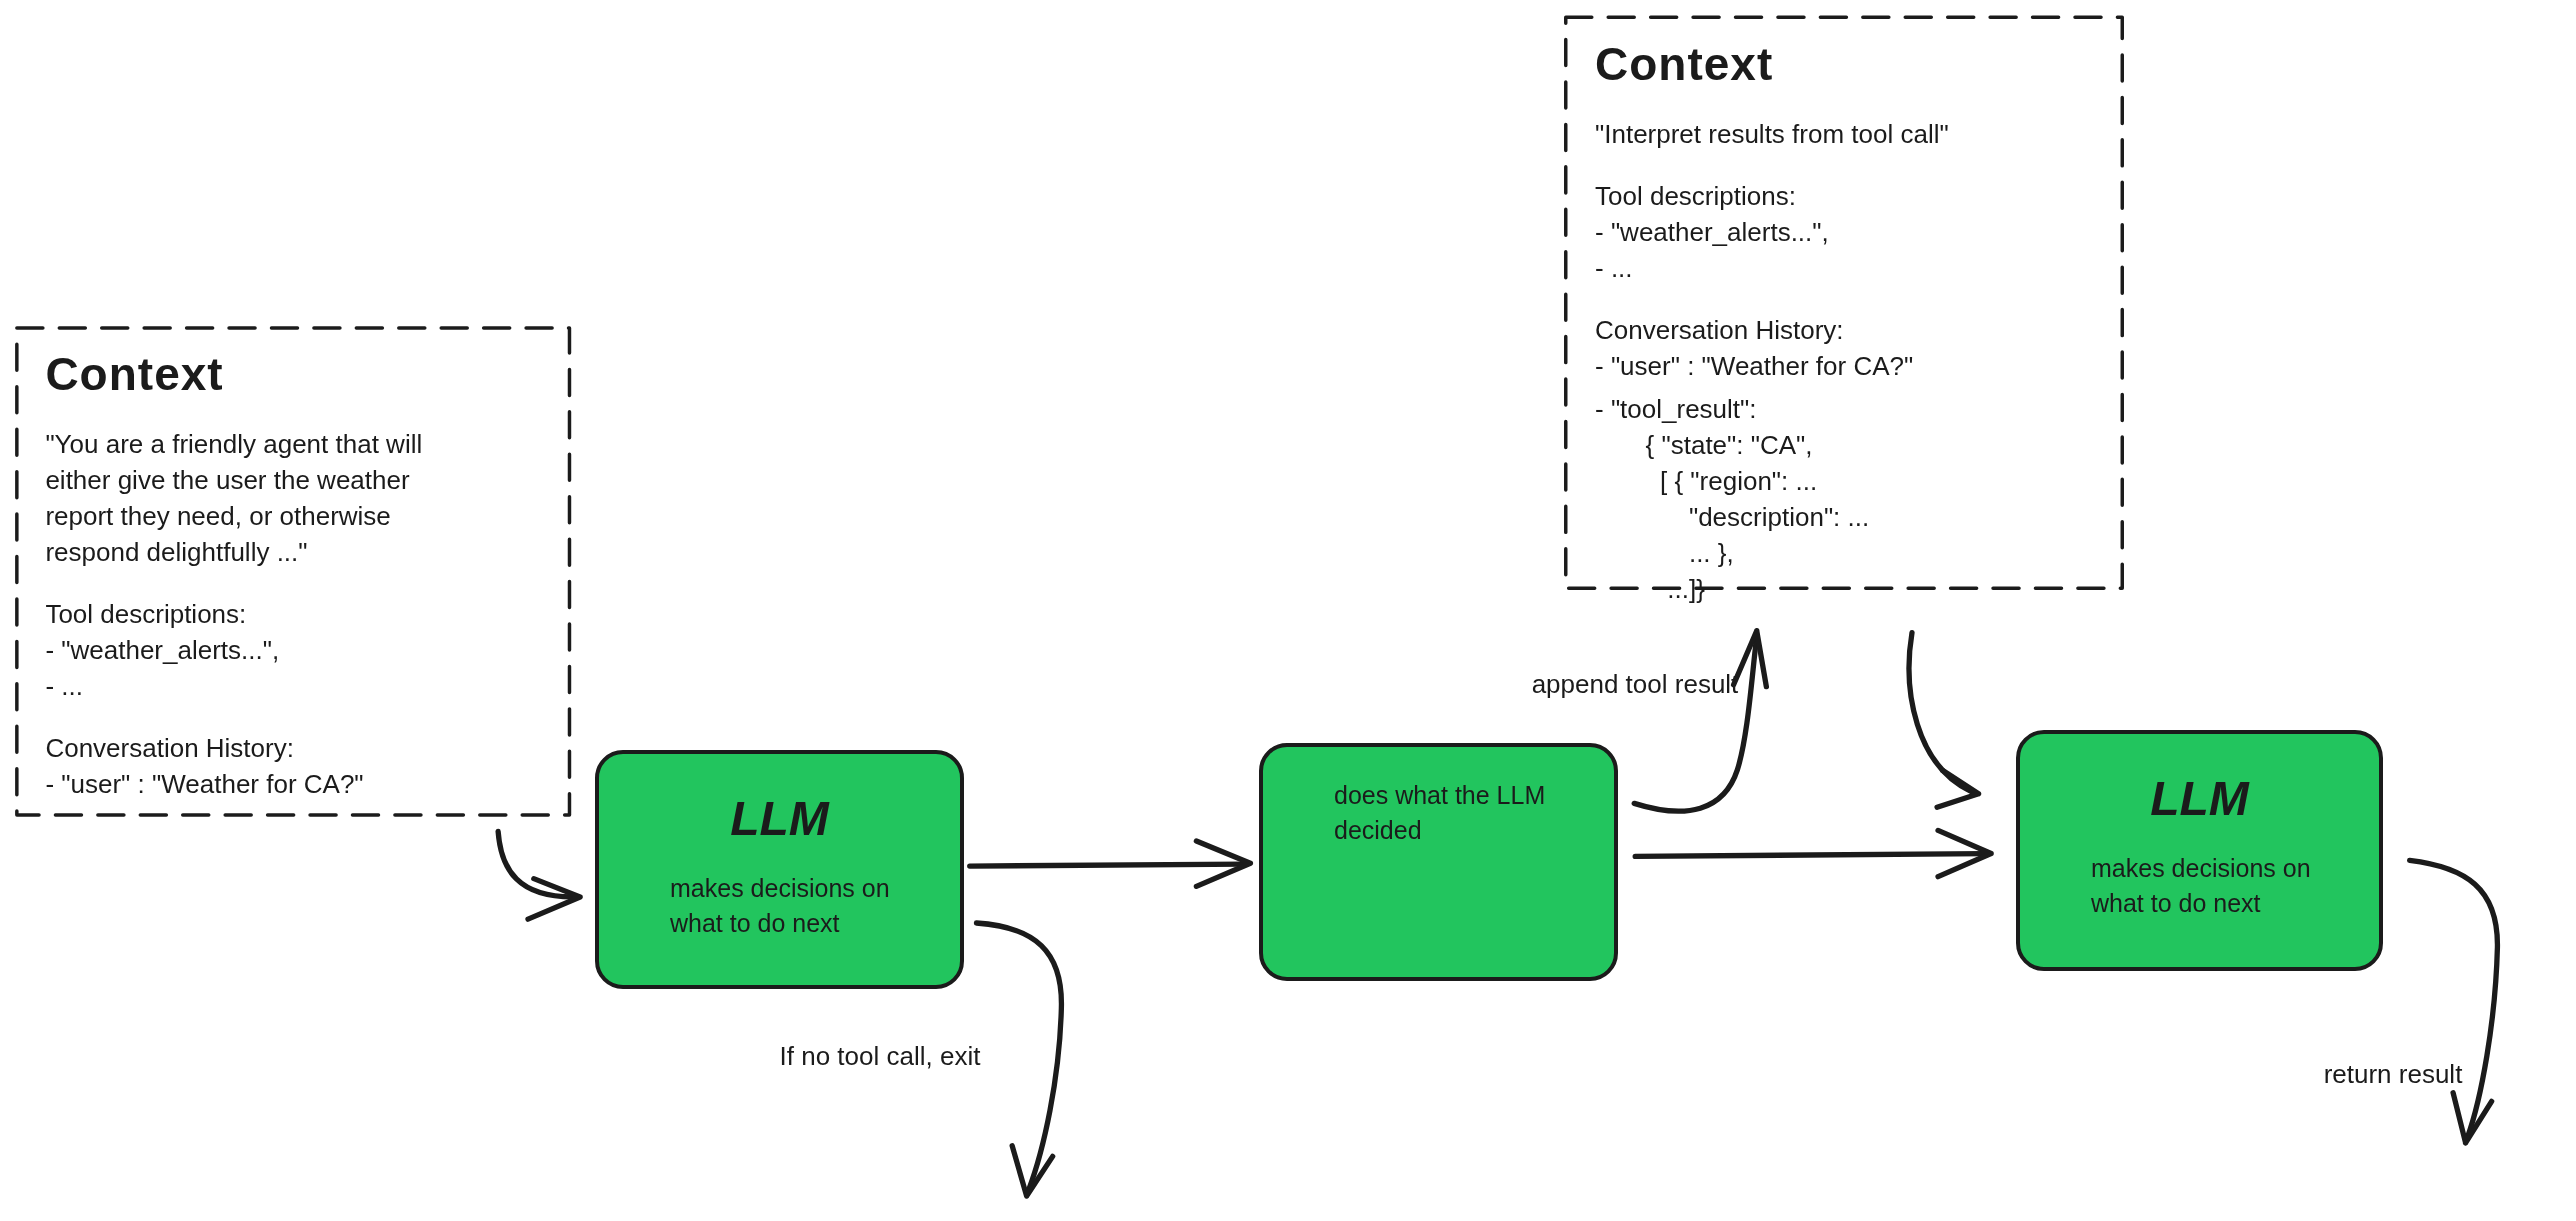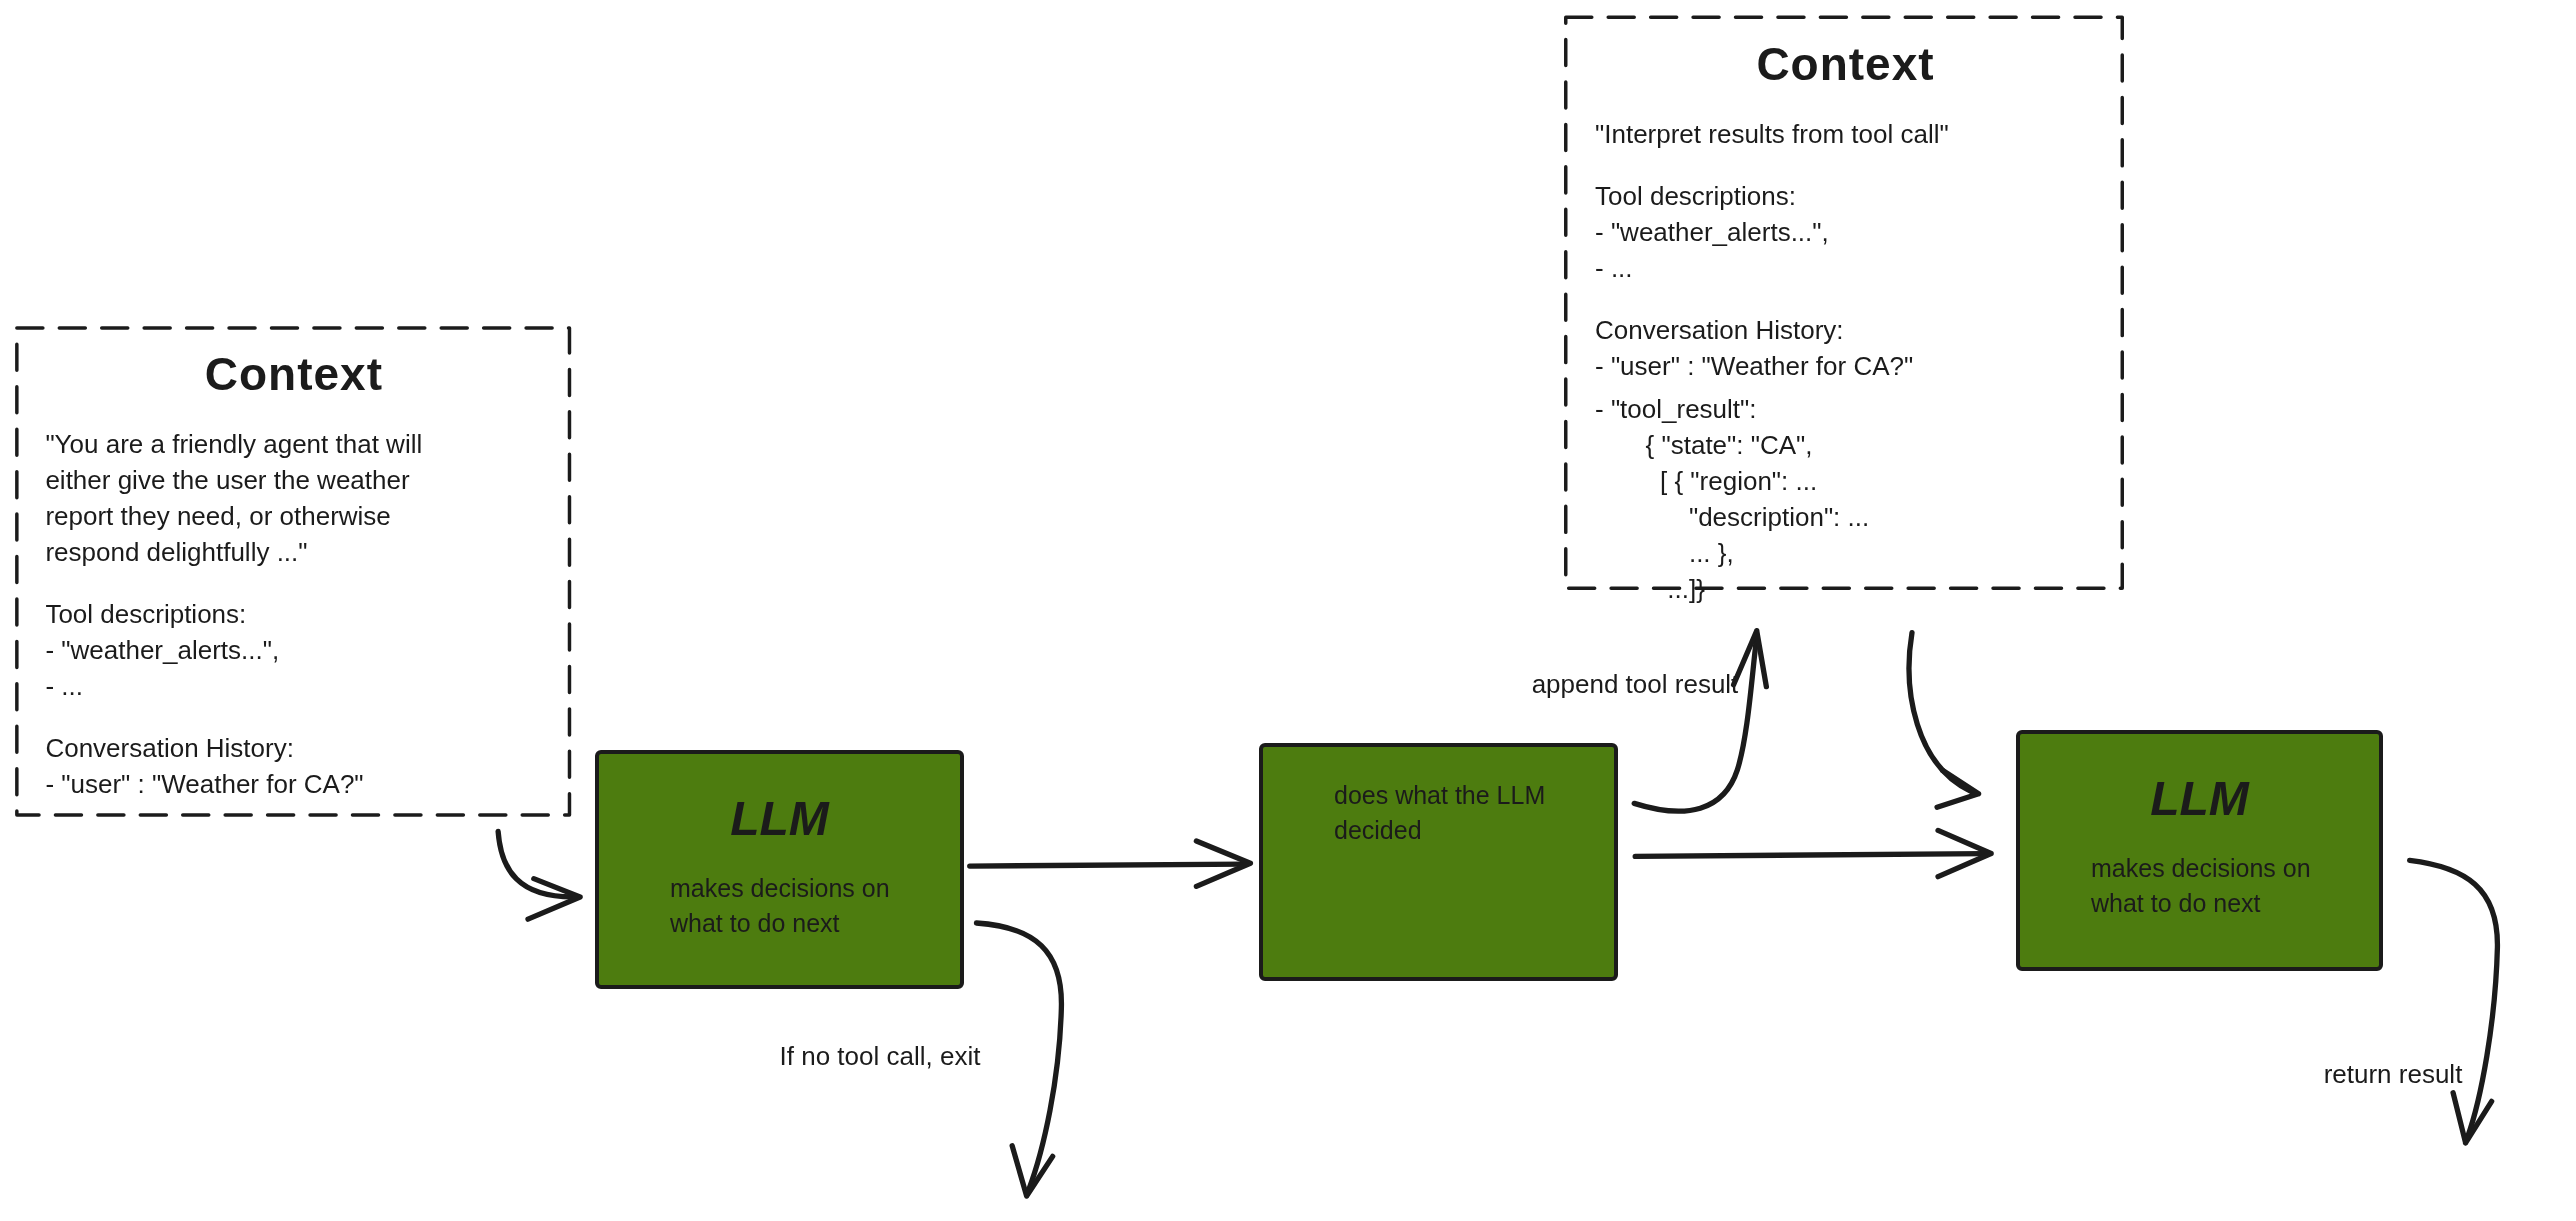--- a/index.html
+++ b/index.html
@@ -28,38 +28,37 @@
     stroke-linejoin: round;
   }
   .ctx-box {
     position: absolute;
     box-sizing: border-box;
     padding: 13.5px 27px 0 29px;
   }
   .ctx-box.left  { left: 16.4px;   top: 328px; width: 553px; height: 487px; }
   .ctx-box.right { left: 1566px; top: 17.4px;  width: 557px; height: 571px; }
   .ctx-title {
-    text-align: center;
     font-size: 46px;
     font-weight: 700;
     letter-spacing: 1px;
     margin: 5.8px 0 25px 0;
   }
   .ctx-para {
     font-size: 26px;
     line-height: 36px;
     white-space: pre-wrap;
     margin: 0 0 26px 0;
   }
   .node {
     position: absolute;
     box-sizing: border-box;
     border: 4.8px solid #1b1b1b;
-    border-radius: 6px;
-    background: #4d7c0f;
+    border-radius: 28px;
+    background: #22c55e;
   }
   .node.llm1 { left: 595px;  top: 750px; width: 369px; height: 239px; }
   .node.tool { left: 1259px; top: 743px; width: 359px; height: 238px; }
   .node.llm2 { left: 2016px; top: 730px; width: 367px; height: 241px; }
   .node-title {
     text-align: center;
     font-size: 48px;
     font-weight: 700;
     margin-top: 37px;
   }

